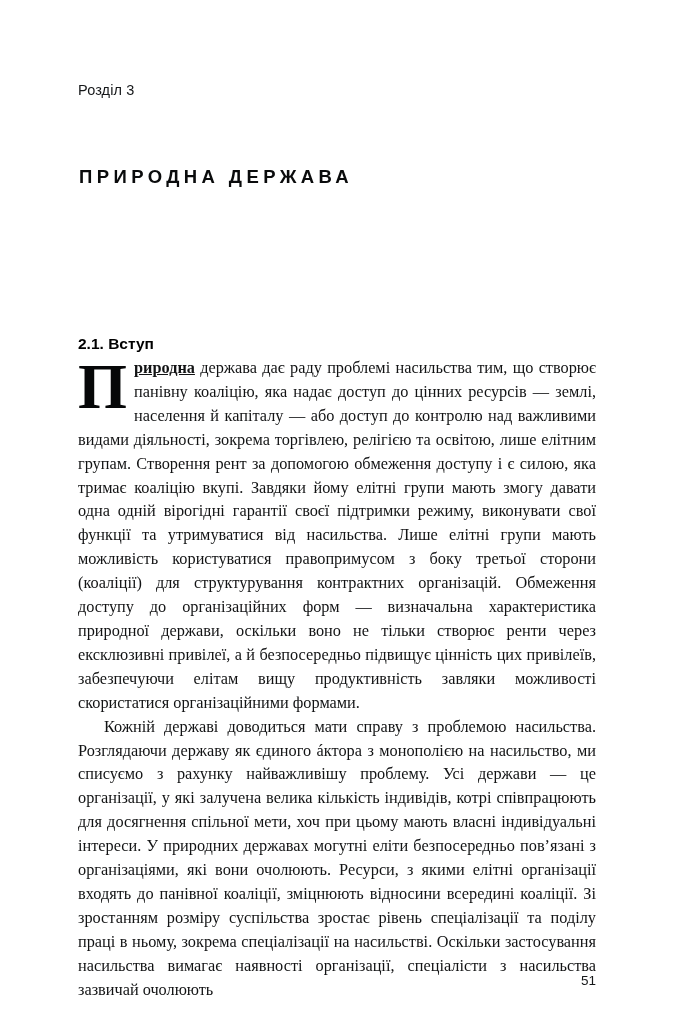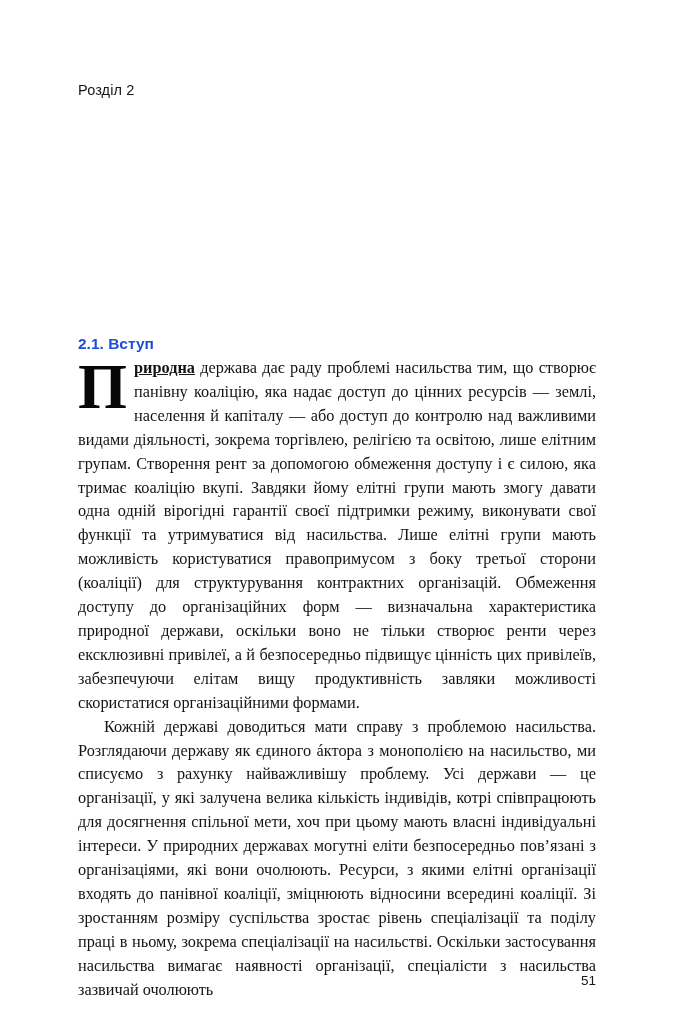--- a/index.html
+++ b/index.html
@@ -41,21 +41,21 @@
   }
 
   
   .section-heading {
     position: absolute;
     left: 78px;
     top: 322px;
     font-family: "Liberation Sans", sans-serif;
     font-size: 15.5px;
     font-weight: 700;
-    color: #1d4ed8;
+    color: #000000;
     letter-spacing: 0px;
   }
 
   
   .body-col {
     position: absolute;
     left: 78px;
     top: 356px;
     width: 518px;
   }
@@ -102,22 +102,23 @@
     font-size: 13.5px;
     font-weight: 400;
     color: #16181a;
   }
 </style>
 </head>
 <body>
 
 <div class="page">
 
-  <div class="chapter-label">Розділ 2</div>
+  <div class="chapter-label">Розділ 3</div>
 
+  <h1 class="chapter-title">ПРИРОДНА ДЕРЖАВА</h1>
 
   <h2 class="section-heading">2.1. Вступ</h2>
 
   <div class="body-col">
 
     <p class="para para-lead"><span class="dropcap">П</span><span class="lead-bold">риродна</span><span> держава дає раду проблемі насильства тим, що створює панівну коаліцію, яка надає доступ до цінних ресурсів — землі, населення й капіталу — або доступ до контролю над важливими видами діяльності, зокрема торгівлею, релігією та освітою, лише елітним групам. Створення рент за допомогою обмеження доступу і є силою, яка тримає коаліцію вкупі. Завдяки йому елітні групи мають змогу давати одна одній вірогідні гарантії своєї підтримки режиму, виконувати свої функції та утримуватися від насильства. Лише елітні групи мають можливість користуватися правопримусом з боку третьої сторони (коаліції) для структурування контрактних організацій. Обмеження доступу до організаційних форм — визначальна характеристика природної держави, оскільки воно не тільки створює ренти через ексклюзивні привілеї, а й безпосередньо підвищує цінність цих привілеїв, забезпечуючи елітам вищу продуктивність завляки можливості скористатися організаційними формами.</span></p>
 
     <p class="para">Кожній державі доводиться мати справу з проблемою насильства. Розглядаючи державу як єдиного áктора з монополією на насильство, ми списуємо з рахунку найважливішу проблему. Усі держави — це організації, у які залучена велика кількість індивідів, котрі співпрацюють для досягнення спільної мети, хоч при цьому мають власні індивідуальні інтереси. У природних державах могутні еліти безпосередньо пов’язані з організаціями, які вони очолюють. Ресурси, з якими елітні організації входять до панівної коаліції, зміцнюють відносини всередині коаліції. Зі зростанням розміру суспільства зростає рівень спеціалізації та поділу праці в ньому, зокрема спеціалізації на насильстві. Оскільки застосування насильства вимагає наявності організації, спеціалісти з насильства зазвичай очолюють</p>
 
   </div>

